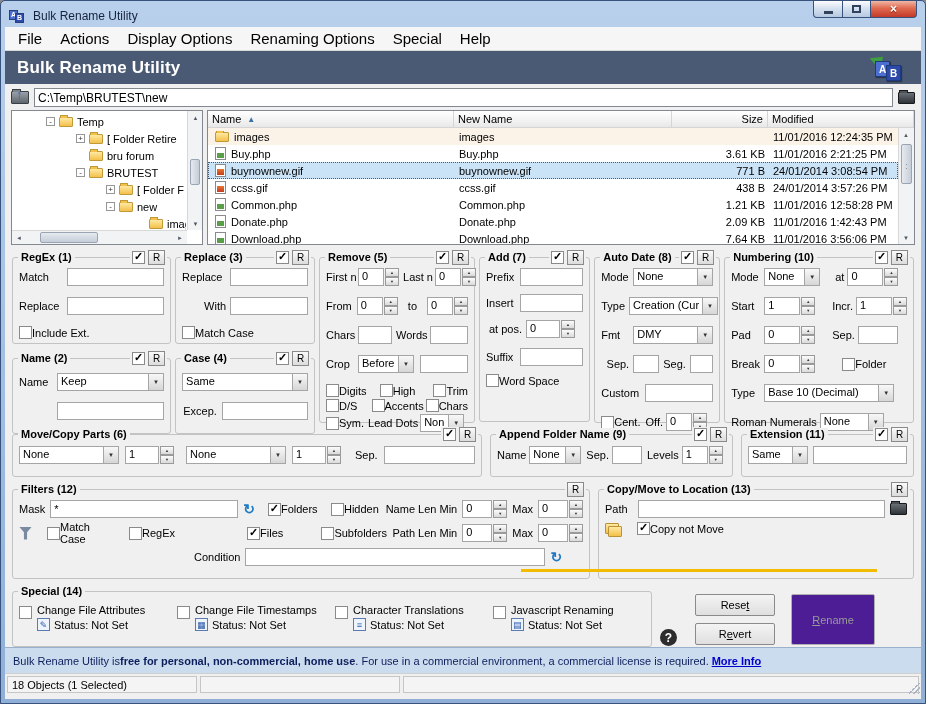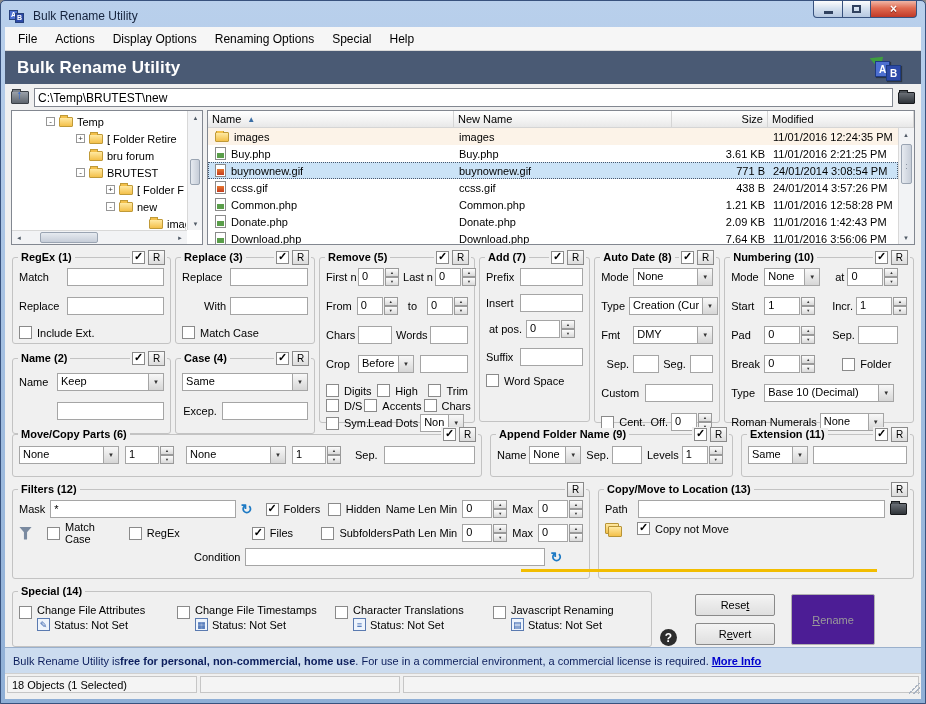--- a/index.html
+++ b/index.html
@@ -16,21 +16,21 @@
   .wbtn{height:17px;border:1px solid #38527e;border-top:none;background:linear-gradient(#fdfdfd,#d6e2f0 45%,#b6c8e0);display:flex;align-items:center;justify-content:center;}
   .wbtn.min{width:30px;border-radius:0 0 0 4px;}
   .wbtn.max{width:28px;border-left:none;}
   .wbtn.close{width:46px;border-left:none;border-radius:0 0 4px 0;background:linear-gradient(#f0b6a6,#e06a50 45%,#c03a28);}
   .glyph-min{width:9px;height:3px;background:#31425f;margin-top:6px;}
   .glyph-max{width:9px;height:8px;border:2px solid #31425f;}
   .glyph-close{color:#fff;font-weight:bold;font-size:12px;text-shadow:0 1px 1px #7d1e12;}
   .client{position:absolute;left:4px;right:4px;top:26px;bottom:4px;background:#f0f0f0;overflow:hidden;}
   
   .menubar{height:24px;background:#f6f6f6;border-bottom:1px solid #d9d9d9;display:flex;align-items:center;padding:0 4px;}
-  .menu-item{padding:4px 9px;font-size:12px;cursor:default;}
+  .menu-item{padding:4px 9px;font-size:15px;cursor:default;}
   
   .banner{height:33px;background:#4a5a74;display:flex;align-items:center;padding:0 12px;position:relative;}
   .banner-title{color:#fff;font-size:17px;font-weight:bold;letter-spacing:.2px;}
   .ab-icon{position:absolute;right:16px;top:3px;width:36px;height:28px;}
   .ab-arrow{position:absolute;left:2px;top:1px;width:0;height:0;border-left:8px solid transparent;border-right:8px solid transparent;border-bottom:11px solid #3f9e3f;transform:rotate(48deg);}
   .ab-a,.ab-b{position:absolute;width:15px;height:16px;font-size:10px;font-weight:bold;color:#fff;display:flex;align-items:center;justify-content:center;border:1px solid #1d3a80;box-shadow:1px 1px 1px rgba(0,0,0,.4);}
   .ab-a{left:6px;top:7px;background:#4d6fd0;}.ab-a::after{content:"A";}
   .ab-b{left:17px;top:11px;background:#2d4aa8;}.ab-b::after{content:"B";}
   
   .pathrow{height:26px;display:flex;align-items:center;gap:5px;padding:3px 6px 2px 6px;}
@@ -78,21 +78,21 @@
   .ficon.gif::after{content:"";position:absolute;left:1px;right:1px;bottom:1px;height:6px;background:linear-gradient(#e8762e,#c43c1e);}
   .list-vsb{position:absolute;top:17px;right:0;bottom:0;width:16px;background:#f2f3f5;border-left:1px solid #d8d8d8;}
   .grip-lines{position:absolute;left:4px;right:4px;top:50%;height:5px;border-top:1px solid #8b95a3;border-bottom:1px solid #8b95a3;}
   
   .grp{position:relative;border:1px solid #c3c3c3;border-radius:3px;background:#f0f0f0;padding:10px 6px 2px 6px;}
   .grp-t{position:absolute;top:-7px;left:5px;background:#f0f0f0;padding:0 3px;font-weight:bold;font-size:11px;white-space:nowrap;}
   .grp-hr{position:absolute;top:-8px;right:3px;background:#f0f0f0;display:flex;align-items:center;gap:3px;padding:0 2px;}
   .rbtn{width:17px;height:15px;background:linear-gradient(#fafafa,#dcdcdc);border:1px solid #8a8a8a;font-size:10px;display:flex;align-items:center;justify-content:center;cursor:default;}
   .cb{width:13px;height:13px;background:#fff;border:1px solid #8a8a8a;display:inline-flex;align-items:center;justify-content:center;flex:none;}
   .cb.checked::after{content:"✓";font-size:11px;font-weight:bold;margin-top:-2px;}
-  .cbl{display:inline-flex;align-items:center;gap:5px;}
+  .cbl{display:inline-flex;align-items:center;}
   .prow{display:flex;align-items:center;margin-bottom:11px;gap:4px;}
   .lbl{white-space:nowrap;}
   .tb{background:#fff;border:1px solid #a5a5a5;height:18px;font-size:11px;padding:1px 3px;overflow:hidden;white-space:nowrap;}
   input.tb{font-family:"Liberation Sans",sans-serif;}
   .dd{display:inline-flex;border:1px solid #a5a5a5;background:#fff;height:18px;align-items:stretch;flex:none;}
   .ddtxt{flex:1;padding:1px 3px;font-size:11px;white-space:nowrap;overflow:hidden;}
   .ddbtn{width:15px;background:linear-gradient(#f8f8f8,#d6d6d6);border-left:1px solid #a5a5a5;display:flex;align-items:center;justify-content:center;}
   .ddbtn::after{content:"▼";font-size:6px;color:#333;}
   .spin{display:inline-flex;align-items:center;flex:none;}
   .spinbtns{display:flex;flex-direction:column;margin-left:1px;}

